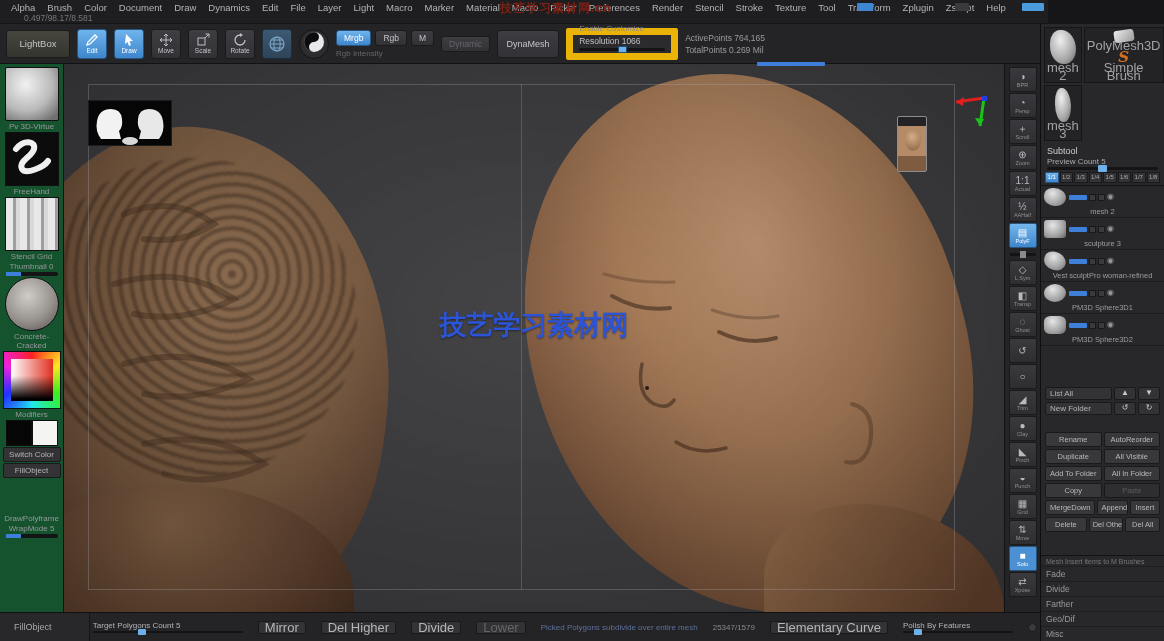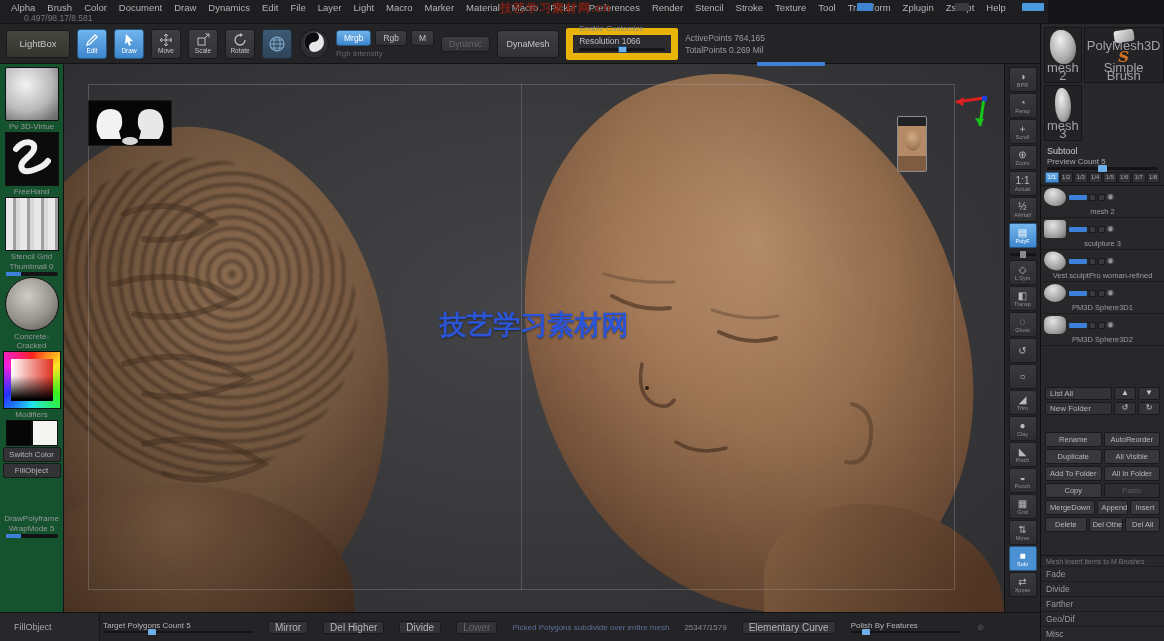--- a/index.html
+++ b/index.html
@@ -106,21 +106,21 @@
   .sh-icon.solid { background:#4a90d2; }
   .sh-slider { width:26px; height:10px; display:flex; align-items:center; }
   .sh-slider .track { width:100%; height:3px; background:#141416; position:relative;}
   .sh-slider .knob { position:absolute; left:10px; top:-2px; width:6px; height:7px; background:#8a8a8e;}
 
   
   .bottombar { height:29px; background:#242427; border-top:1px solid #101012; display:flex; flex:0 0 auto; }
   .bb-title { width:100px; display:flex; align-items:center; padding-left:14px; font-size:9px; color:#a8a8ac; background:#28282b; border-right:1px solid #151517;}
   .bb-rows { flex:1; display:flex; flex-direction:column; justify-content:space-evenly; padding:1px 3px; }
   .bb-row { display:flex; gap:15px; align-items:center; height:13px; }
-  .bb-btn { background:#333336; border:1px solid #19191b; border-radius:2px; font-size:10px; color:#b5b5b9; padding:0 6px; line-height:11px; white-space:nowrap; cursor:pointer;}
+  .bb-btn { background:#333336; border:1px solid #19191b; border-radius:2px; font-size:13px; color:#b5b5b9; padding:0 6px; line-height:11px; white-space:nowrap; cursor:pointer;}
   .bb-btn.blue { line-height:11px; }
   .bb-text { font-size:8px; color:#8a8a8e; white-space:nowrap; }
   .bb-slider { display:flex; flex-direction:column; justify-content:center; gap:1px; }
   .bb-slider .lab { font-size:8px; color:#b5b5b9; white-space:nowrap; line-height:8px;}
   .bb-slider .track { height:2px; background:#141416; position:relative; }
   .bb-slider .knob { position:absolute; top:-2px; width:8px; height:6px; background:#6fb0e8; border-radius:1px;}
   .bb-dot { width:9px; height:9px; border-radius:50%; background:#3a3a3e; border:1px solid #19191b; }
 
   
   .right-panel { width:124px; background:#28282b; border-left:1px solid #0e0e10; display:flex; flex-direction:column; font-size:8.5px; }

